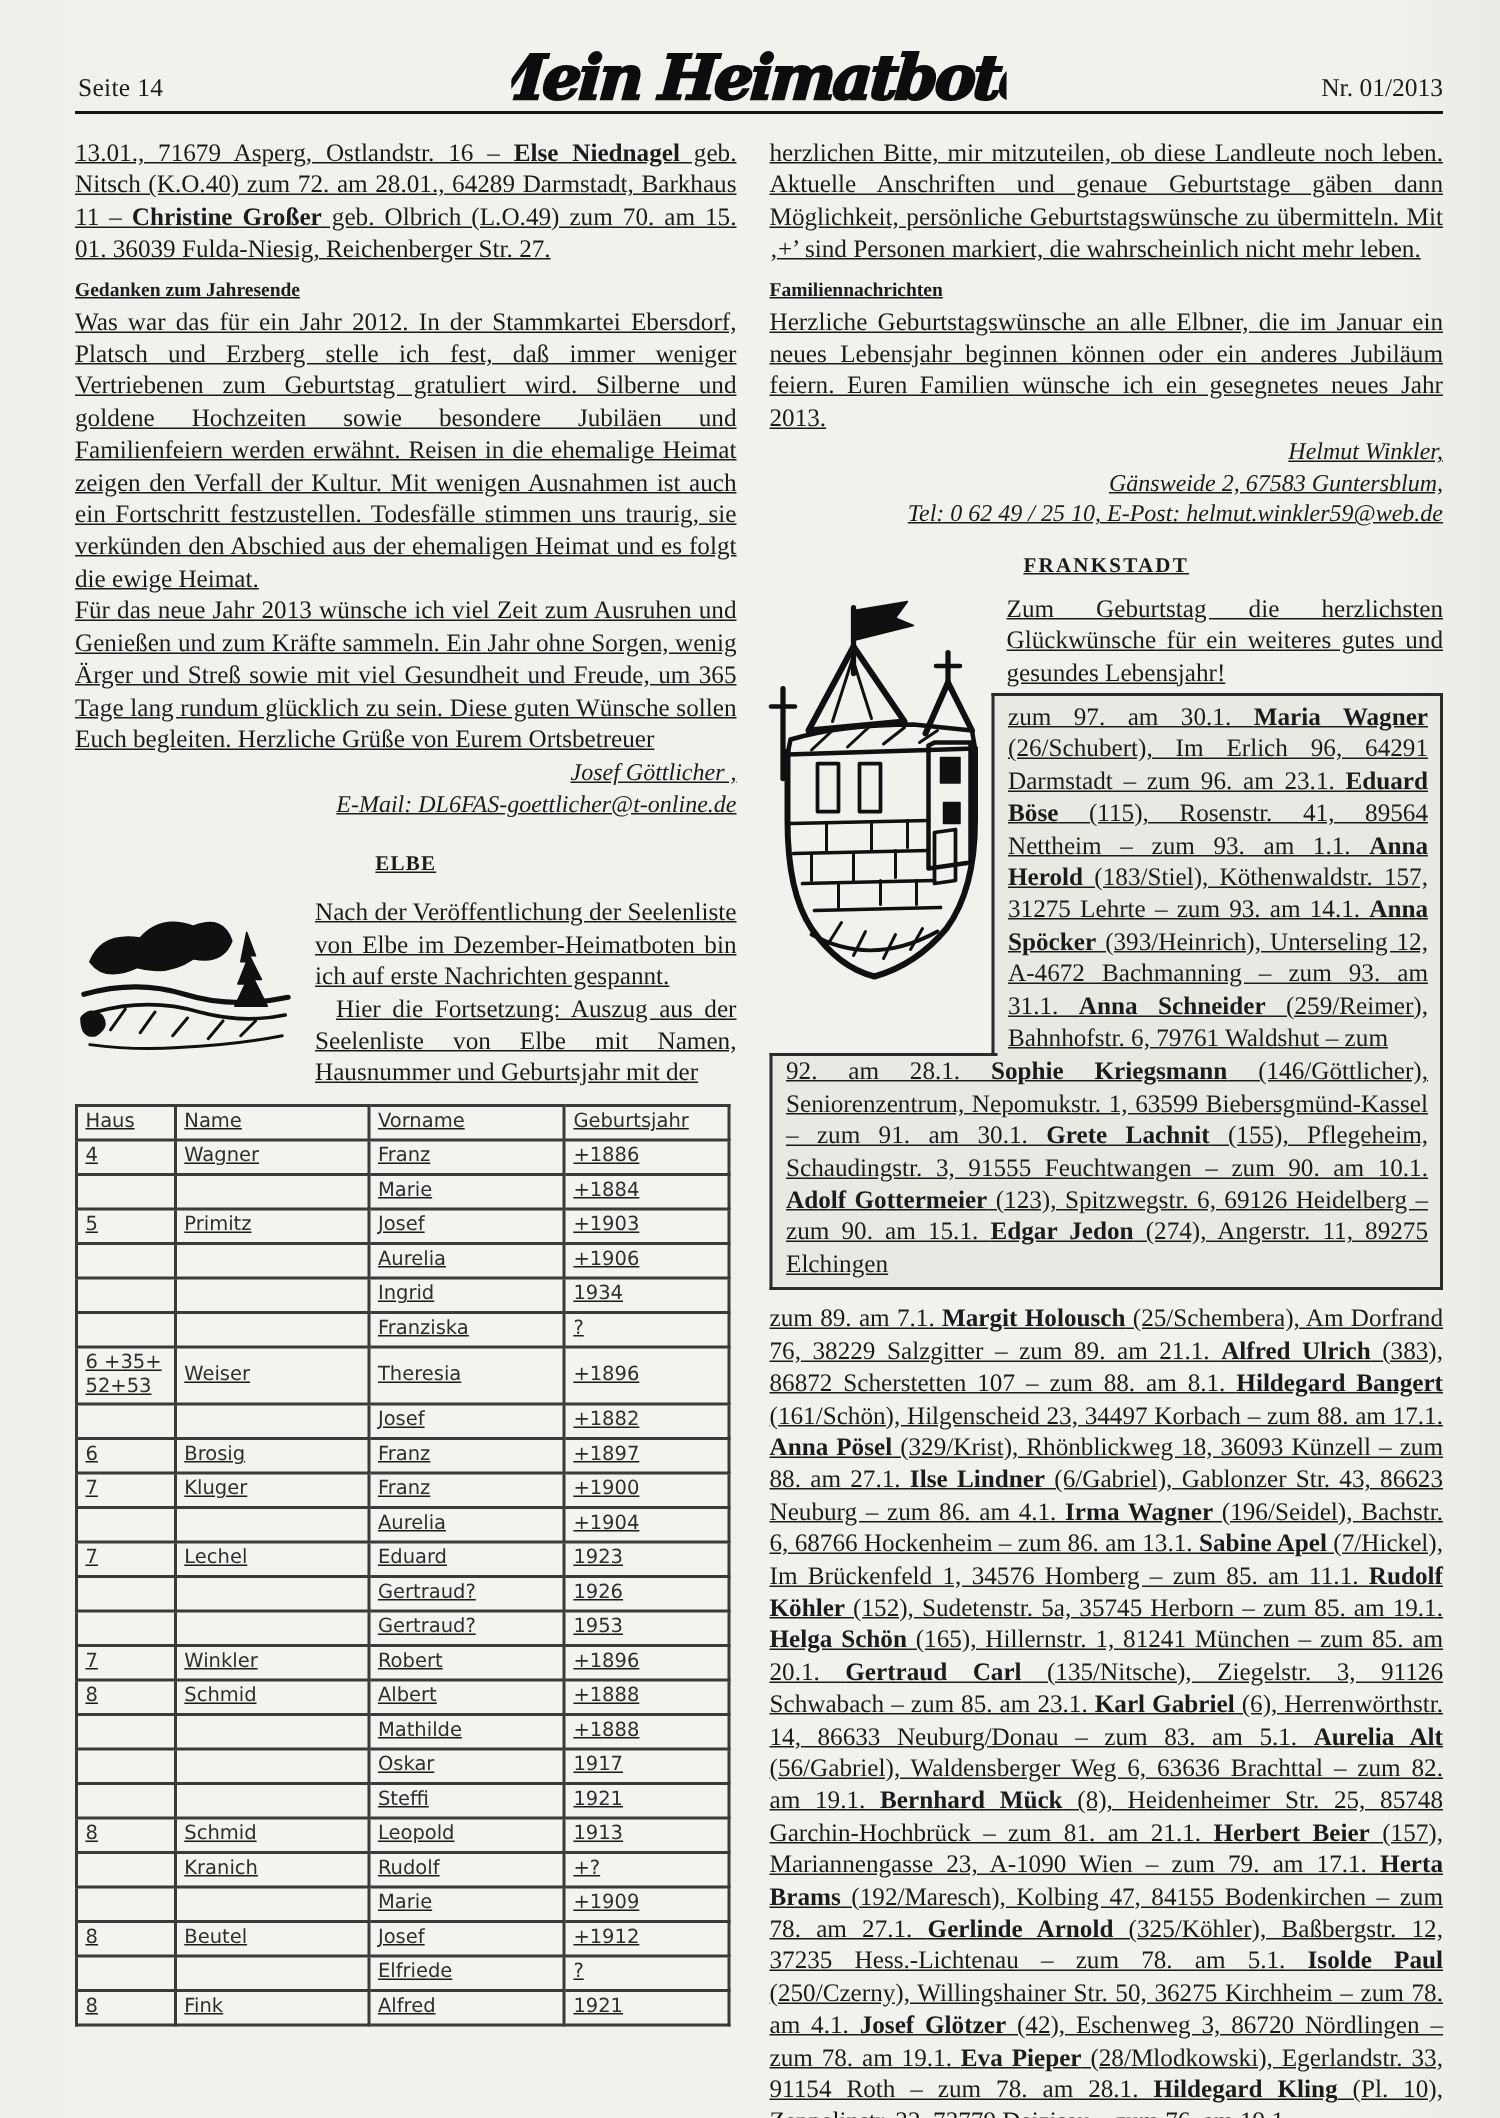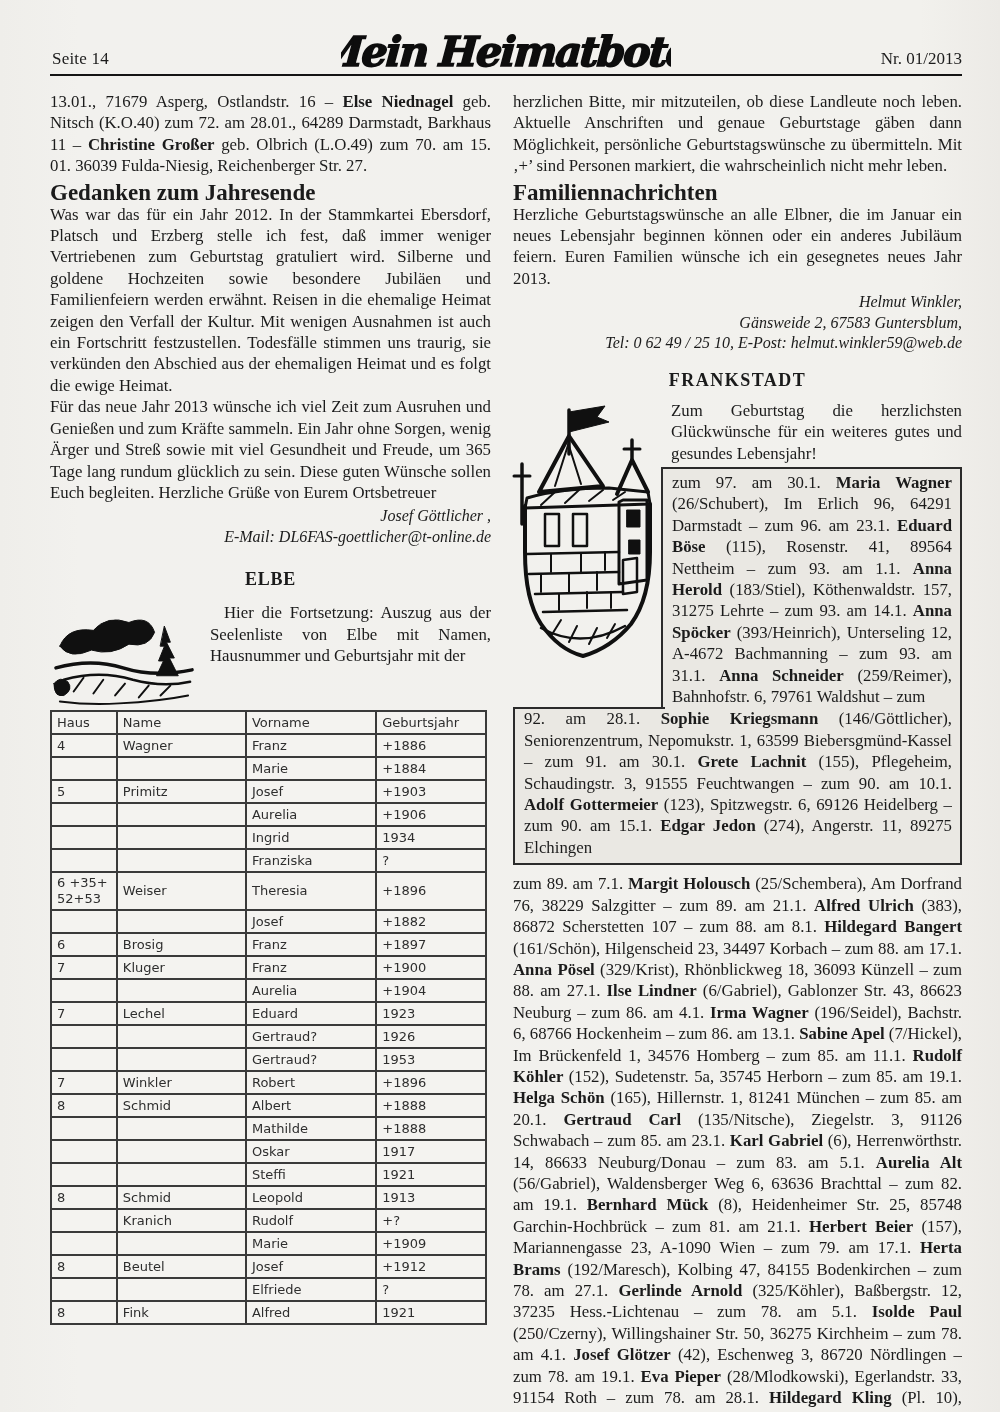--- a/index.html
+++ b/index.html
@@ -4,43 +4,43 @@
 <style>
   * { margin:0; padding:0; box-sizing:border-box; }
   html,body { width:1000px; height:1412px; }
   body {
     font-family:"Liberation Serif", serif;
     color:#1b1b1b;
     background:#f1f0ec;
     overflow:hidden;
   }
   .page { position:relative; width:1000px; height:1412px; padding:28px 38px 0 50px; background:
-    linear-gradient(90deg, #efeeea 0%, #f2f1ee 8%, #f2f1ed 92%, #eceae6 100%); }
+    linear-gradient(90deg, #efeeea 0%, #f2f1ee 8%, #f2f1ed 92%, #eceae6 100%); text-decoration: underline; }
 
   
   .header { position:relative; height:48px; border-bottom:2.5px solid #141414; }
   .page-label { position:absolute; left:2px; bottom:5px; font-size:17px; letter-spacing:.2px; }
   .issue-label { position:absolute; right:0; bottom:5px; font-size:17px; }
   .masthead { position:absolute; left:50%; transform:translateX(-50%); bottom:-4px; }
   .masthead text {
     font-family:"DejaVu Serif", serif;
     font-weight:bold; font-style:italic;
     font-size:41px; letter-spacing:-2px;
     fill:#0d0d0d; stroke:#0d0d0d; stroke-width:1.6;
   }
 
   
   .columns { display:flex; gap:22px; margin-top:15px; }
   .col-left  { width:441px; }
   .col-right { width:449px; }
 
   p.just { text-align:justify; font-size:16.8px; line-height:21.4px; }
-  .bold-head { font-weight:700; font-size:23px; line-height:23px; margin-top:4px; }
+  .bold-head { font-weight:700; font-size:13px; line-height:23px; margin-top:4px; }
   .sig { text-align:right; font-style:italic; font-size:16px; line-height:20.5px; margin:3px 0 6px; }
-  .center-head { text-align:center; font-weight:700; font-size:18px; letter-spacing:.8px; }
+  .center-head { text-align:center; font-weight:700; font-size:14px; letter-spacing:.8px; }
 
   
   .elbe { margin-top:22px; }
   .elbe-body { margin-top:12px; }
   .elbe-art { float:left; width:148px; height:104px; margin:4px 12px 0 0; }
   .indent { text-indent:14px; }
 
   
   .seelen-table { border-collapse:collapse; margin-top:10px; width:437px; background:#f4f3f0; }
   .seelen-table th, .seelen-table td {
@@ -112,20 +112,21 @@
         <div class="elbe-body">
           <svg class="elbe-art sketch" viewBox="0 0 150 104">
             <path d="M10,40 Q18,20 44,24 Q58,8 80,16 Q100,8 106,26 Q100,42 80,38 Q62,50 42,44 Q20,54 10,40 Z" fill="#101010"></path>
             <path d="M116,20 L122,36 L118,36 L126,52 L121,52 L130,70 L108,70 L115,55 L110,55 L116,40 L112,40 Z" fill="#101010"></path>
             <path d="M6,62 Q42,52 74,62 Q106,72 144,64" stroke-width="3.5"></path>
             <path d="M14,74 Q50,64 84,74 Q114,82 142,76" stroke-width="2.5"></path>
             <path d="M24,86 L34,72 M44,88 L54,74 M66,90 L76,78 M90,92 L100,80 M112,90 L122,80" stroke-width="2"></path>
             <path d="M4,78 Q10,70 18,76 Q24,84 14,90 Q4,92 4,78 Z" fill="#101010"></path>
             <path d="M10,96 Q40,100 70,98 Q110,96 140,90" stroke-width="2"></path>
           </svg>
+          <p class="just">Nach der Veröffentlichung der Seelenliste von Elbe im Dezember-Heimatboten bin ich auf erste Nachrichten gespannt.</p>
           <p class="just indent">Hier die Fortsetzung: Auszug aus der Seelenliste von Elbe mit Namen, Hausnummer und Geburtsjahr mit der</p>
         </div>
       </div>
 
       <table class="seelen-table">
         <colgroup>
             <col style="width:66px">
             <col style="width:130px">
             <col style="width:131px">
             <col style="width:110px">

